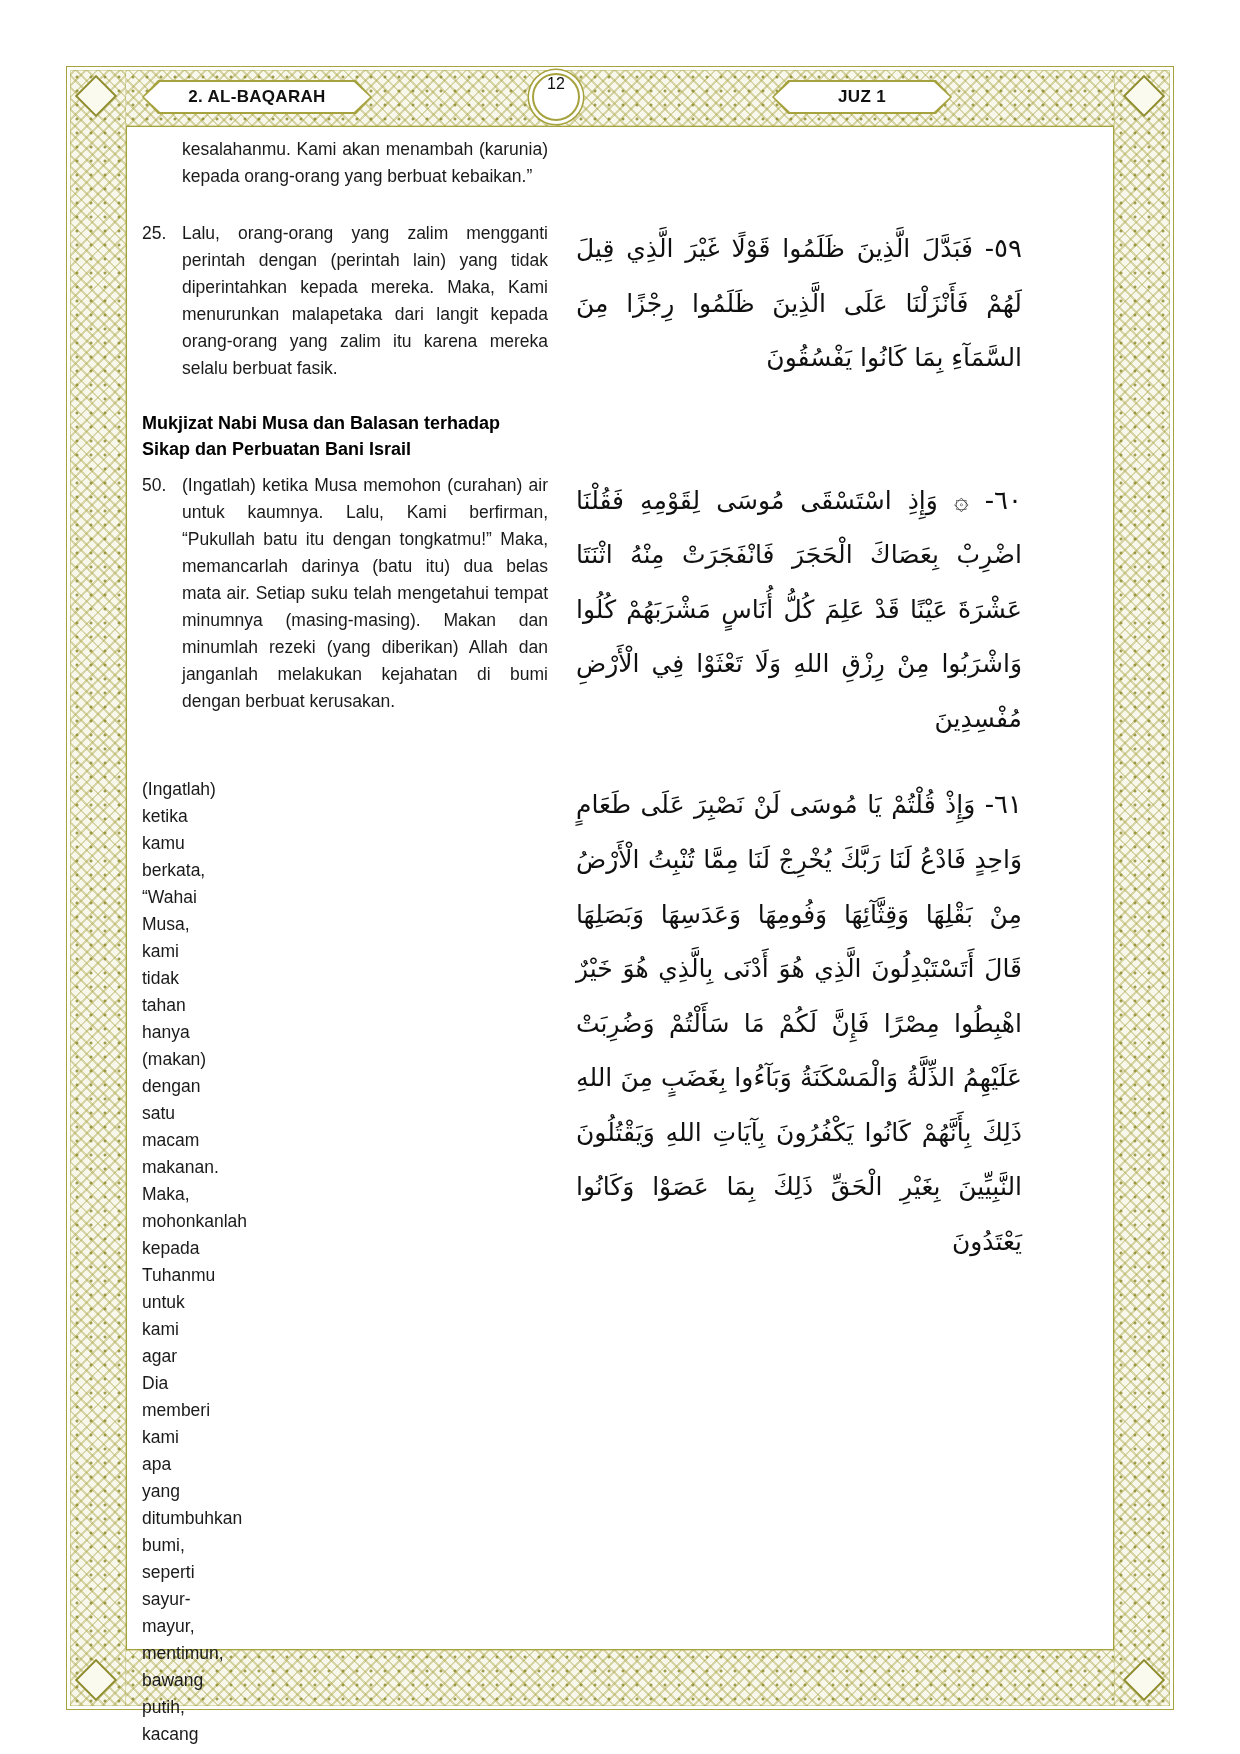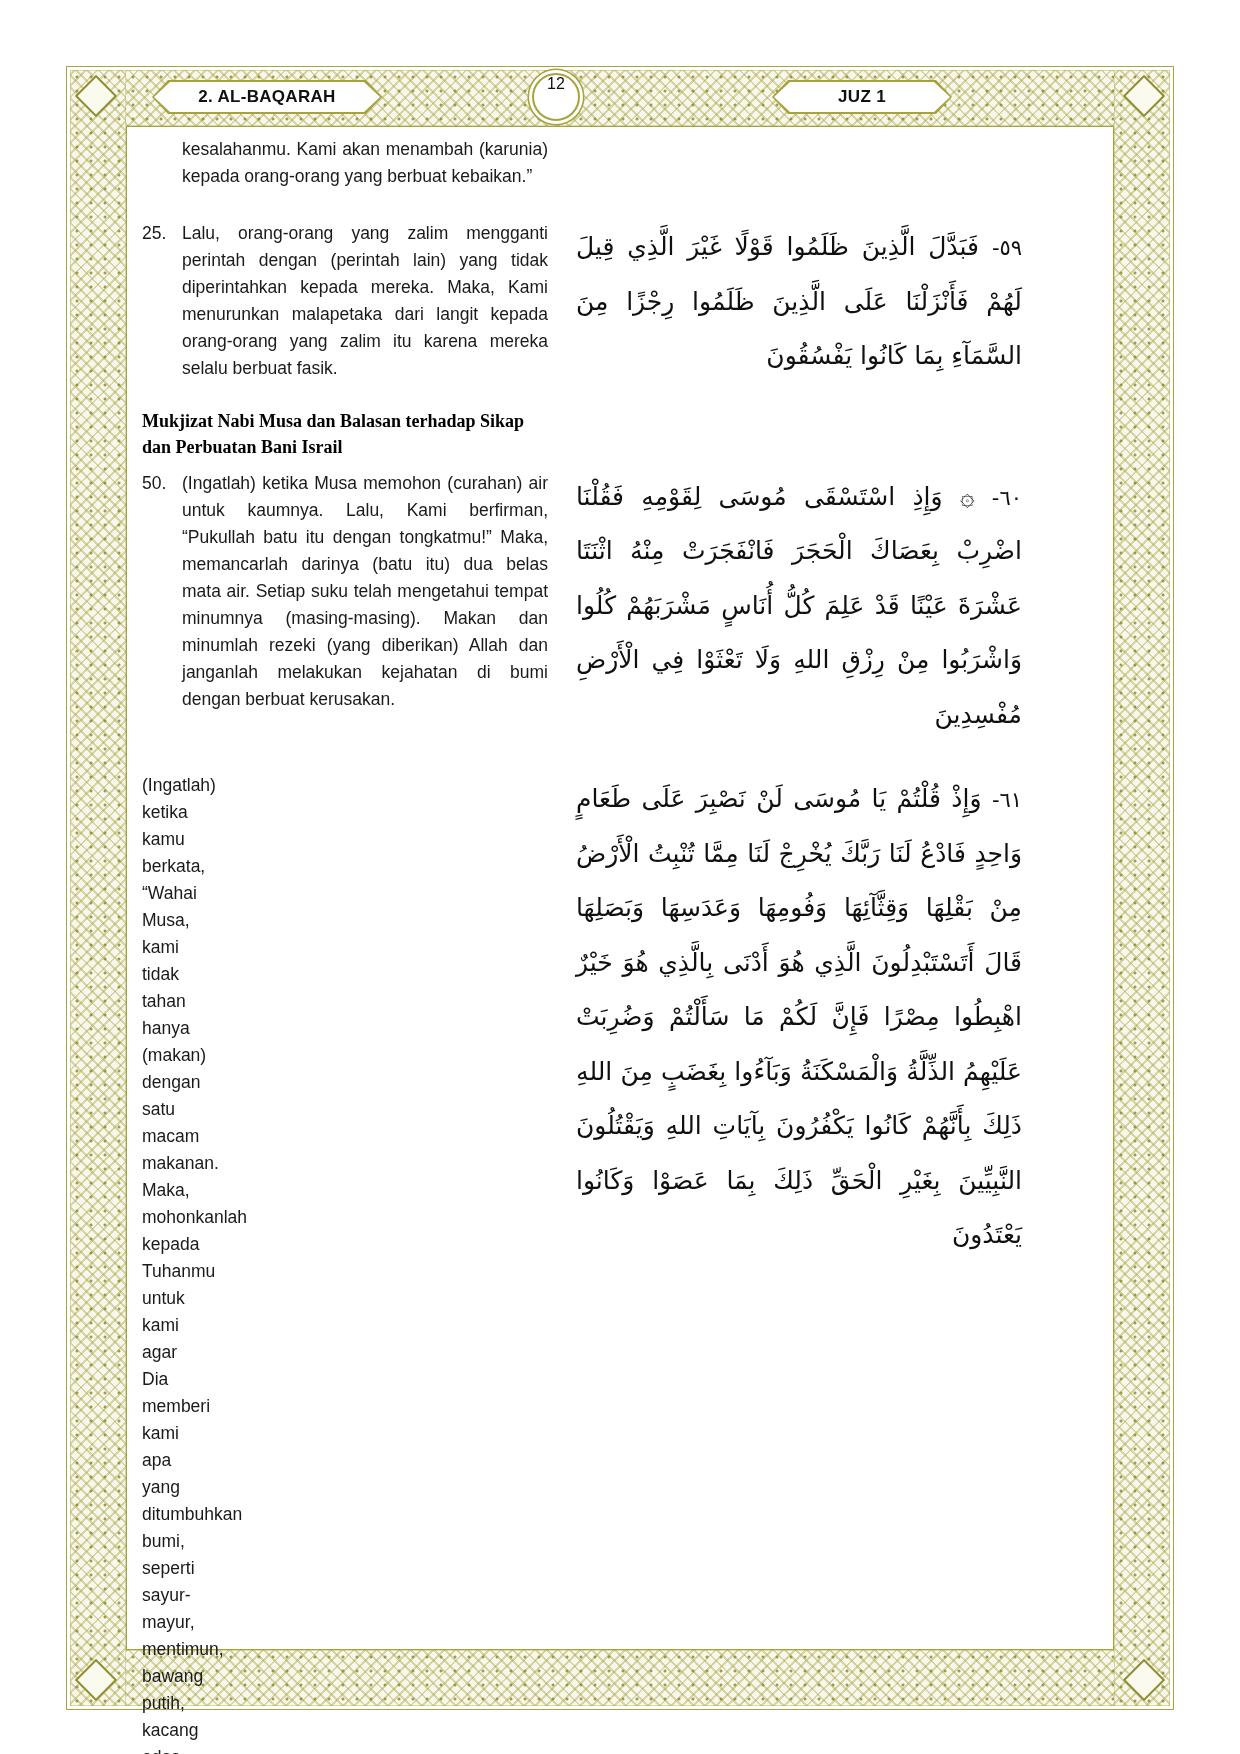--- a/index.html
+++ b/index.html
@@ -30,21 +30,21 @@
   .corner.tr { right:11px; top:11px; }
   .corner.bl { left:11px;  bottom:11px; }
   .corner.br { right:11px; bottom:11px; }
 
   
   .hdr-badge { position:absolute; top:80px; height:34px; background:#a6a23e; z-index:5;
     clip-path:polygon(0 50%, 16px 0, calc(100% - 16px) 0, 100% 50%, calc(100% - 16px) 100%, 16px 100%);
     padding:2px; }
   .hdr-badge-inner { height:100%; background:#ffffff; clip-path:inherit;
     display:flex; align-items:center; justify-content:center; padding:0 24px; }
-  .hdr-badge.surah { left:152px; width:230px;text-align:center; }
+  .hdr-badge.surah { left:142px; width:230px;text-align:center; }
   .hdr-badge.juz   { left:772px; width:180px; }
   .hdr-text { font-weight:bold; font-size:17px; letter-spacing:.3px; color:#111; white-space:nowrap; }
 
   .page-circle { position:absolute; z-index:5; left:532px; top:73px; width:48px; height:48px;
     border-radius:50%; background:#ffffff; border:2px solid #a6a23e;
     box-shadow:0 0 0 3px #ffffff, 0 0 0 4.5px #a6a23e;
     display:flex; align-items:flex-start; justify-content:center; }
   .page-circle span { font-size:16px; color:#111; }
 
   
@@ -54,25 +54,25 @@
   .col-right { flex:1; min-width:0; }
 
   .verse-grid { display:grid; grid-template-columns:40px 1fr; }
   .vnum { font-size:17.5px; line-height:27px; color:#1a1a1a; }
   .body-text { font-size:17.5px; line-height:27px; text-align:justify; color:#1a1a1a; }
 
   .section-heading { font-size:18px; line-height:26px; font-weight:bold; color:#000; }
 
   .arabic { direction:rtl; text-align:justify; font-family:"DejaVu Sans", sans-serif;
     font-size:25px; line-height:2.18; color:#101010; }
-  .aya-num { font-size:21px; letter-spacing:1px; }
+  .aya-num { font-size:26px; letter-spacing:1px; }
 
   .row.cont-row   { margin-bottom:30px; }
   .row.v59-row    { margin-bottom:24px; }
-  .row.head-row   { margin-bottom:10px;font-family:Liberation Serif, serif; }
+  .row.head-row   { margin-bottom:10px; }
   .row.v60-row    { margin-bottom:30px; }
 </style>
 </head>
 <body>
 
 <div class="page">
 
   <div class="frame">
     <div class="edge top"></div>
     <div class="edge bottom"></div>

